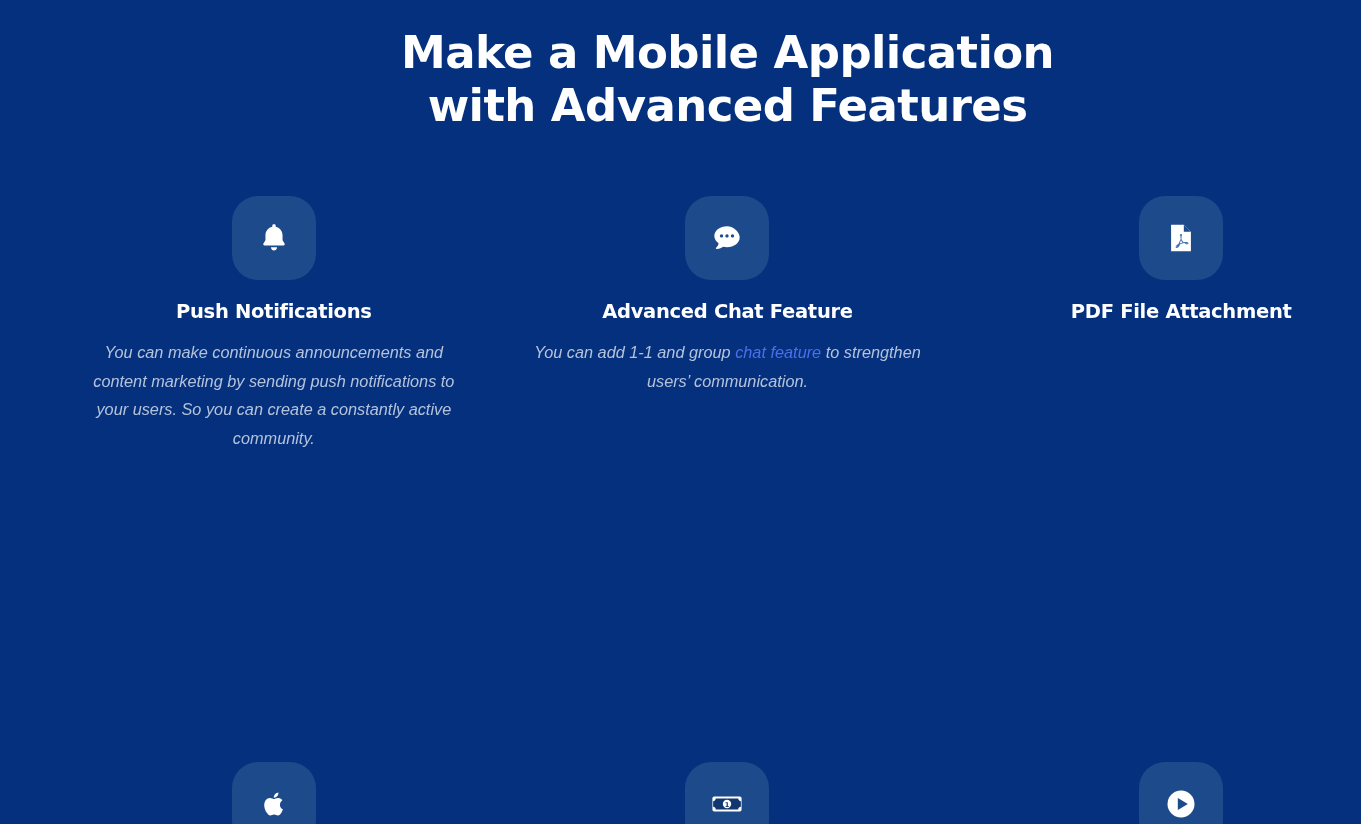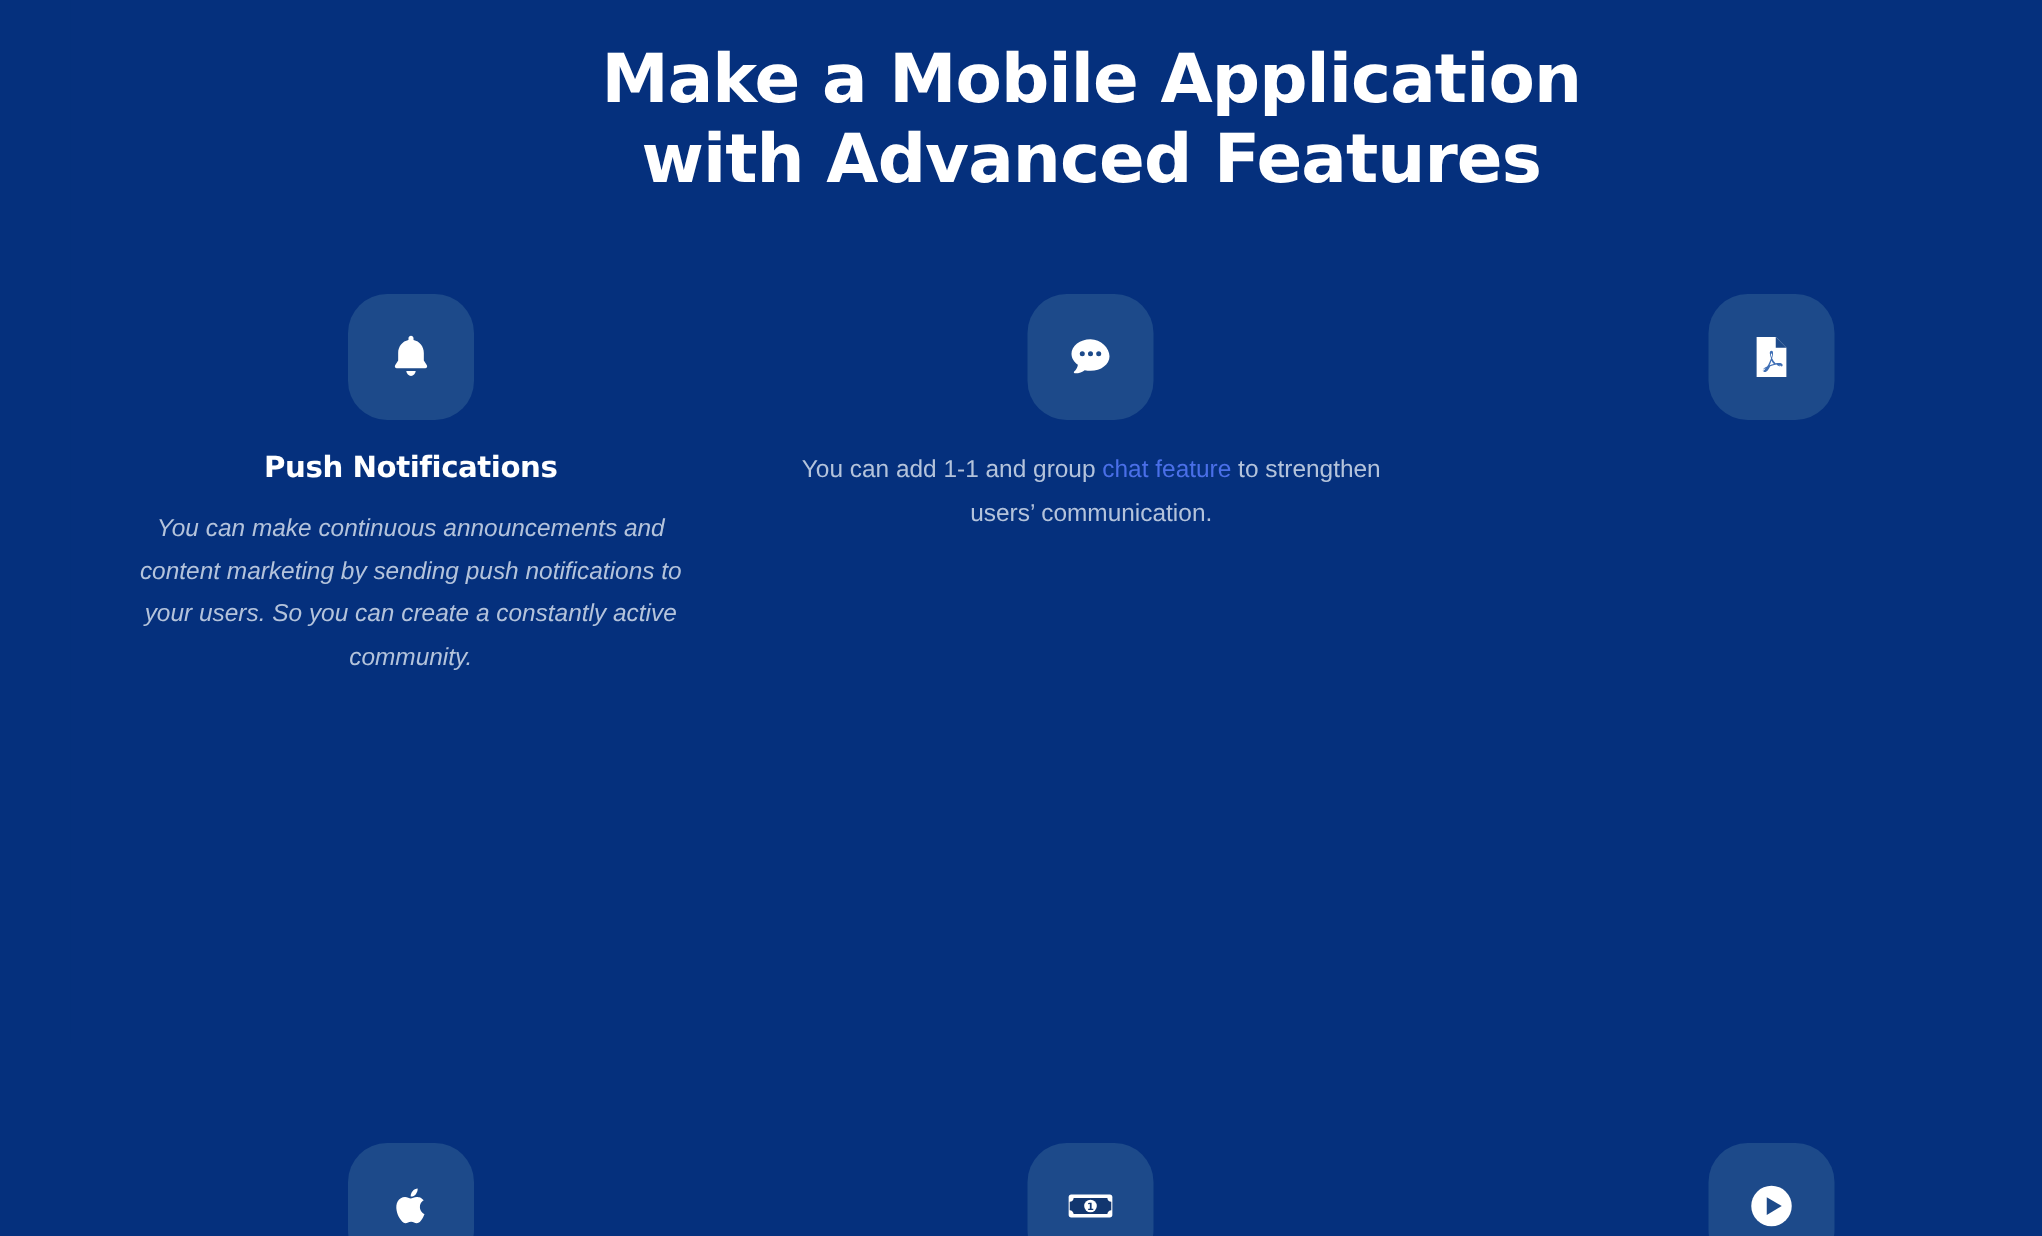--- a/index.html
+++ b/index.html
@@ -109,21 +109,21 @@
   }
 
   .card-desc {
     font-size: 16.3px;
     line-height: 28.5px;
     color: #b4c3db;
     max-width: 390px;
   }
 
   .col-0 .card-desc { max-width: 388px; font-style: italic; }
-  .col-1 .card-desc { max-width: 392px; }
+  .col-1 .card-desc { max-width: 392px; font-style: italic; }
   .col-2 .card-desc { max-width: 394px; }
 
   .card-link {
     color: #4a6fe8;
     text-decoration: none;
   }
 
   
   .row2-spacer { height: 310px; grid-column: 1 / -1; }
 </style>
@@ -158,33 +158,35 @@
       <div class="icon-tile">
         <span>
           <svg width="36" height="36" viewBox="0 0 24 24" fill="#ffffff" aria-hidden="true">
             <path d="M12 4.1c-4.66 0-8.45 2.9-8.45 6.5 0 1.94 1.1 3.68 2.85 4.87-.17 1.2-.79 2.26-1.66 3.02-.3.26-.13.77.27.78 1.86.05 3.4-.63 4.42-1.42.82.2 1.68.31 2.57.31 4.66 0 8.45-2.9 8.45-6.5S16.66 4.1 12 4.1z"></path>
             <circle cx="8.35" cy="10.6" r="1.12" fill="#1d4a8a"></circle>
             <circle cx="12" cy="10.6" r="1.12" fill="#1d4a8a"></circle>
             <circle cx="15.65" cy="10.6" r="1.12" fill="#1d4a8a"></circle>
           </svg>
         </span>
       </div>
+      <div class="card-title">Advanced Chat Feature</div>
       <div class="card-desc"><span>You can add 1-1 and group </span><a class="card-link" href="#">chat feature</a><span> to strengthen users’ communication.</span></div>
     </div>
 
     <div class="card col-2">
       <div class="icon-tile">
         <span>
           <svg width="34" height="34" viewBox="0 0 24 24" aria-hidden="true">
             <path d="M5 2.6h9l5 5v13.8H5z" fill="#ffffff"></path>
             <path d="M14 2.6l5 5h-5z" fill="#1d4a8a"></path>
             <path d="M12.05 9.1c-.55 0-.85.42-.85 1.05 0 .66.25 1.5.6 2.38-.5 1.45-1.2 3.02-1.9 3.95-.95.42-1.9 1-1.9 1.76 0 .5.38.85.88.85 1.02 0 1.92-1.45 2.52-2.75.92-.36 1.98-.63 2.92-.76.7.62 1.45 1.05 2.05 1.05.55 0 .88-.35.88-.85 0-.72-.78-1-1.78-1-.46 0-1 .05-1.6.15-.62-.6-1.2-1.42-1.6-2.3.26-.95.45-1.9.45-2.55 0-.63-.25-.98-.67-.98zm.02 1.2c.12 0 .18.14.18.42 0 .36-.1.9-.25 1.5-.18-.6-.28-1.15-.28-1.5 0-.28.08-.42.35-.42zm-.1 3.3c.32.64.72 1.25 1.15 1.75-.68.12-1.4.3-2.05.52.36-.68.68-1.48.9-2.27zm4.1 2.5c.52 0 .82.1.82.32 0 .15-.1.24-.3.24-.3 0-.72-.22-1.2-.56.26-.03.5 0 .68 0zm-6.82 1.1c-.38.75-.82 1.32-1.12 1.32-.14 0-.22-.08-.22-.22 0-.32.5-.7 1.34-1.1z" fill="#3f6fb5"></path>
           </svg>
         </span>
       </div>
+      <div class="card-title">PDF File Attachment</div>
     </div>
 
     <div class="row2-spacer"></div>
 
     <div class="card col-0 card-row2">
       <div class="icon-tile">
         <span>
           <svg width="34" height="34" viewBox="0 0 24 24" fill="#ffffff" aria-hidden="true">
             <path d="M16.2 12.45c-.02-2.06 1.68-3.05 1.76-3.1-.96-1.4-2.45-1.6-2.98-1.62-1.27-.13-2.48.75-3.12.75-.64 0-1.64-.73-2.7-.71-1.39.02-2.67.81-3.38 2.05-1.44 2.5-.37 6.2 1.03 8.23.69.99 1.5 2.1 2.57 2.06 1.03-.04 1.42-.66 2.67-.66 1.24 0 1.6.66 2.69.64 1.11-.02 1.81-1 2.49-2 .78-1.15 1.1-2.26 1.12-2.32-.02-.01-2.15-.83-2.17-3.3z"></path>
             <path d="M14.28 6.42c.57-.69.95-1.65.85-2.6-.82.03-1.81.54-2.4 1.23-.52.6-.98 1.58-.86 2.51.91.07 1.84-.46 2.41-1.14z"></path>

